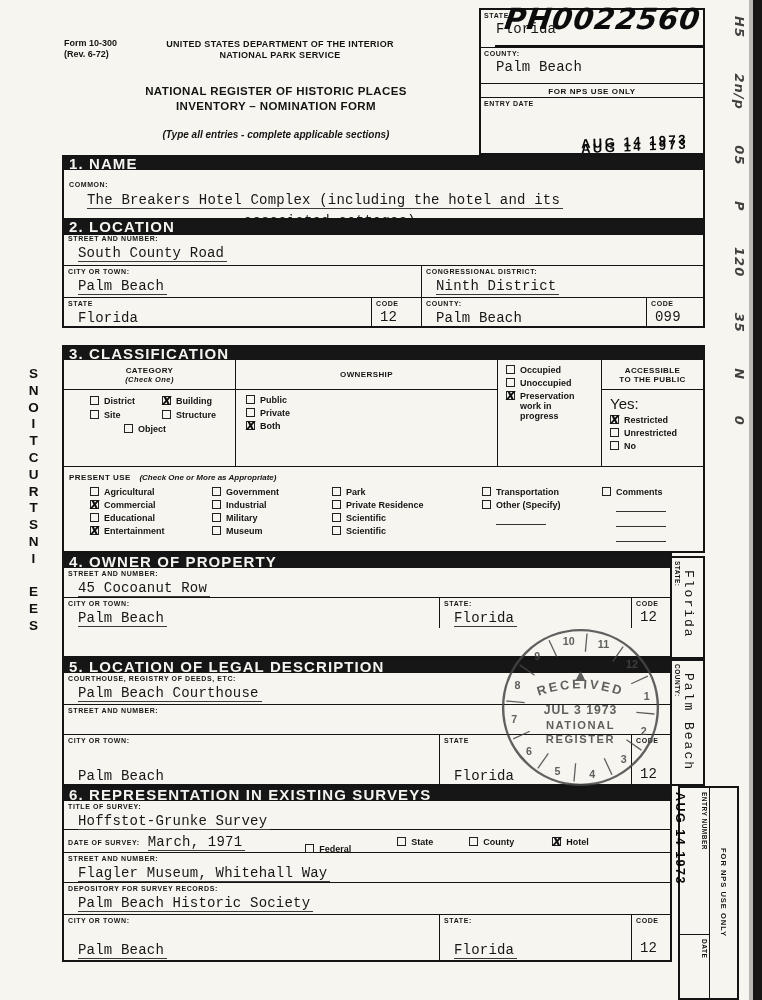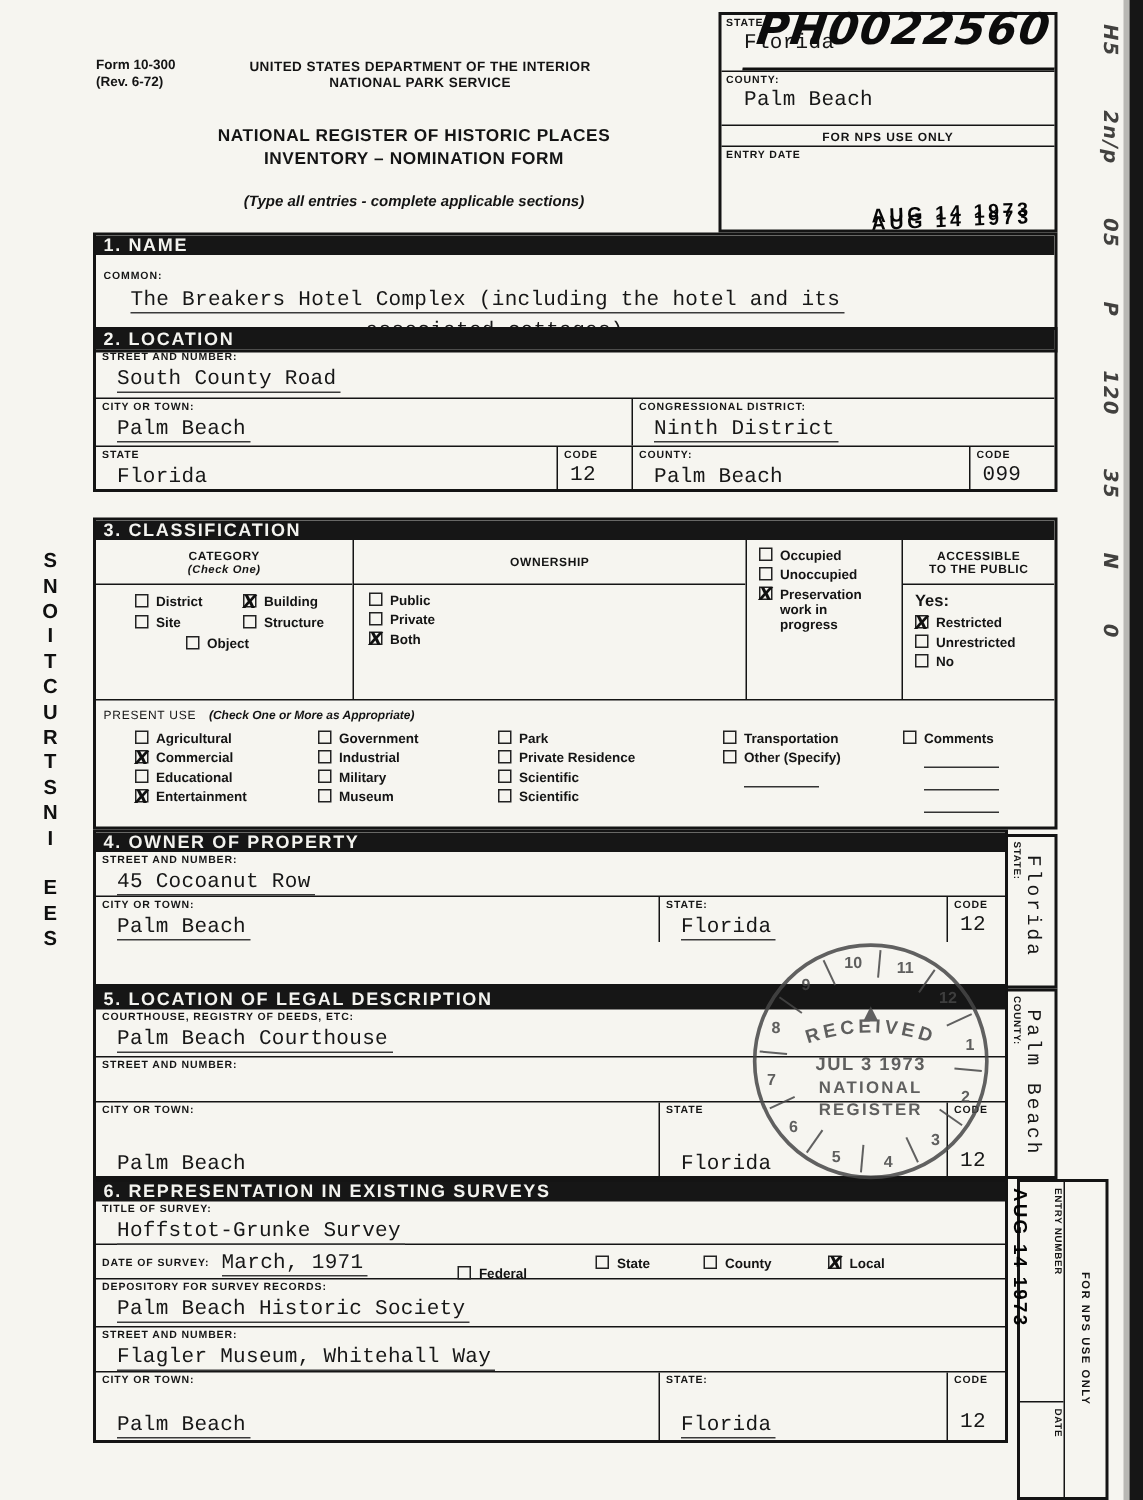--- a/index.html
+++ b/index.html
@@ -4,21 +4,21 @@
 <style>
 *{margin:0;padding:0;box-sizing:border-box}
 html,body{width:762px;height:1000px}
 body{background:#8f8e8c;font-family:"Liberation Sans",sans-serif}
 .page{position:relative;width:762px;height:1000px;background:#f6f5f0;overflow:hidden;color:#141414}
 
 .lbl{display:block;font-size:7px;font-weight:bold;letter-spacing:.6px;color:#161616}
 .typed{font-family:"Liberation Mono","DejaVu Sans Mono",monospace;font-size:14px;color:#171717;letter-spacing:.2px;white-space:nowrap}
 .u{display:inline-block;border-bottom:1.3px solid #3a3a3a;line-height:16px;padding-right:3px}
 .sec{position:absolute;left:62px;border:2px solid #141414;overflow:hidden}
-.bar{background:#161616;color:#f3f3ef;font-size:12px;font-weight:bold;letter-spacing:1.1px;height:13px;line-height:13px;padding-left:5px}
+.bar{background:#161616;color:#f3f3ef;font-size:15px;font-weight:bold;letter-spacing:1.1px;height:13px;line-height:13px;padding-left:5px}
 .row{border-bottom:1.5px solid #141414;padding:2px 4px;position:relative}
 .cells{display:flex;border-bottom:1.5px solid #141414}
 .cells.nb{border-bottom:none}
 .cell{padding:2px 4px;border-right:1.5px solid #141414;position:relative}
 .cell:last-child{border-right:none}
 .cbi{display:flex;align-items:flex-start;margin-top:3px}
 .cb{flex:0 0 auto;width:9px;height:9px;border:1.4px solid #222;margin-right:5px;display:inline-flex;align-items:center;justify-content:center;font:italic 700 12px/1 "DejaVu Sans",sans-serif;color:#101010;overflow:visible}
 .cbl{font-size:9px;font-weight:bold;line-height:10px}
 .colhdr{height:30px;border-bottom:1.5px solid #141414;display:flex;flex-direction:column;justify-content:center;text-align:center;font-size:8px;font-weight:bold;letter-spacing:.4px}
 .colhdr .it{font-style:italic;font-size:7.5px;font-weight:bold}
@@ -67,23 +67,23 @@
 .cat-grid{display:grid;grid-template-columns:72px auto;padding:3px 0 0 26px;row-gap:1px}
 .cat-obj{grid-column:1 / span 2;margin-left:34px}
 .own-wrap{display:flex;padding-top:2px}
 .own-left{width:104px;padding-left:10px}
 .own-right{flex:1;padding-left:4px}
 .acq-label{font-size:9px;font-weight:bold;margin-top:4px}
 .indent{margin-left:13px}
 .status-body{padding:2px 0 0 8px}
 .cbl-wrap{width:66px;white-space:normal}
 .acc-body{padding:2px 0 0 8px}
-.yes-lbl{font-size:11px;font-weight:bold;margin-top:3px}
+.yes-lbl{font-size:15px;font-weight:normal;margin-top:3px}
 .pu-band{height:15px;line-height:15px;padding-left:5px}
-.pu-title{font-size:8px;font-weight:normal;letter-spacing:.5px}
+.pu-title{font-size:8px;font-weight:bold;letter-spacing:.5px}
 .pu-sub{font-size:8px;font-weight:bold;font-style:italic;margin-left:4px}
 .pu-grid{display:flex;height:73px;padding-top:2px}
 .puc1{width:148px;padding-left:26px}.puc2{width:120px}.puc3{width:150px}.puc4{width:120px}.puc5{flex:1}
 .pu-blank{width:50px;height:12px;border-bottom:1.2px solid #333;margin:3px 0 0 14px}
 
 .s6-date{display:flex;align-items:center;padding-top:4px}
 .s6-date .lbl{display:inline;white-space:nowrap}
 .s6-date .typed{margin-left:8px}
 .ml60{margin-left:60px}.ml46{margin-left:46px}.ml36{margin-left:36px}.ml38{margin-left:38px}
 
@@ -455,30 +455,30 @@
       <span class="cbi ml46" style="margin-top:0">
           <span class="cb"></span>
           <span class="cbl">State</span>
         </span>
       <span class="cbi ml36" style="margin-top:0">
           <span class="cb"></span>
           <span class="cbl">County</span>
         </span>
       <span class="cbi ml38" style="margin-top:0">
           <span class="cb checked">X</span>
-          <span class="cbl">Local</span>
+          <span class="cbl">Hotel</span>
         </span>
+    </div>
+    <div class="row h30">
+      <span class="lbl">STREET AND NUMBER:</span>
+      <span class="val"><span class="typed u">Flagler Museum, Whitehall Way</span></span>
     </div>
     <div class="row h32">
       <span class="lbl">DEPOSITORY FOR SURVEY RECORDS:</span>
       <span class="val"><span class="typed u">Palm Beach Historic Society</span></span>
-    </div>
-    <div class="row h30">
-      <span class="lbl">STREET AND NUMBER:</span>
-      <span class="val"><span class="typed u">Flagler Museum, Whitehall Way</span></span>
     </div>
     <div class="cells h48 nb">
       <div class="cell w376">
         <span class="lbl">CITY OR TOWN:</span>
         <span class="val" style="margin-top:16px"><span class="typed u">Palm Beach</span></span>
       </div>
       <div class="cell w192">
         <span class="lbl">STATE:</span>
         <span class="val" style="margin-top:16px"><span class="typed u">Florida</span></span>
       </div>

